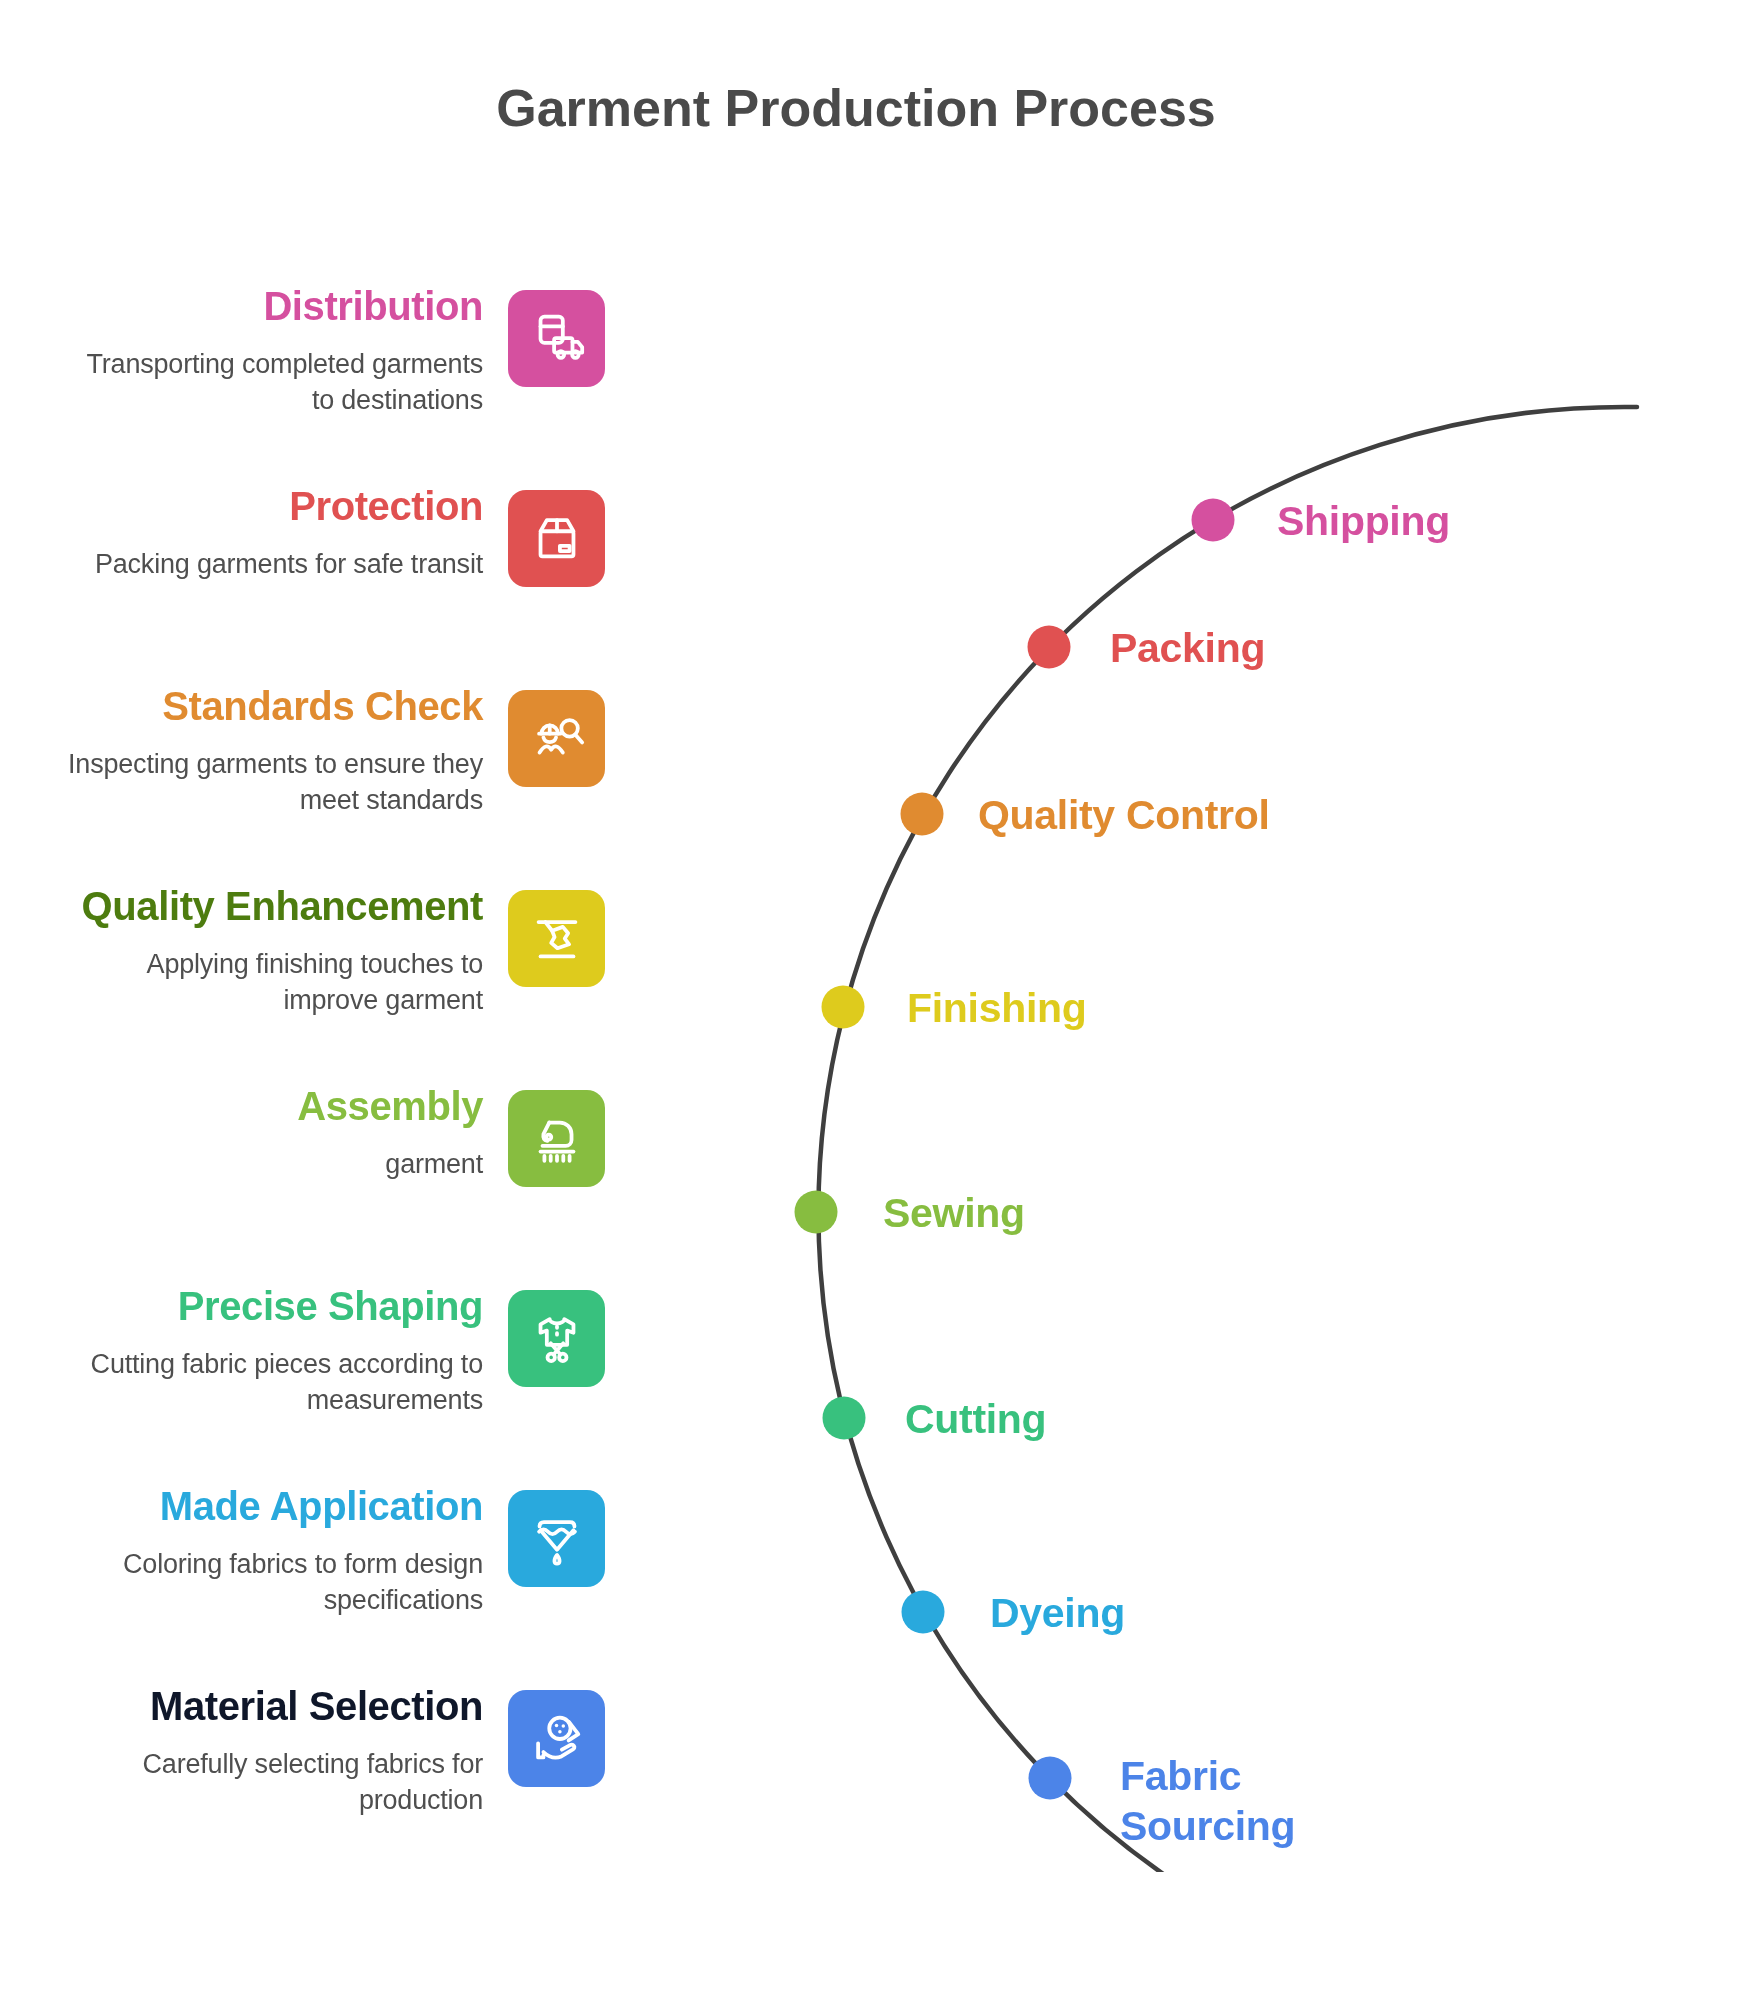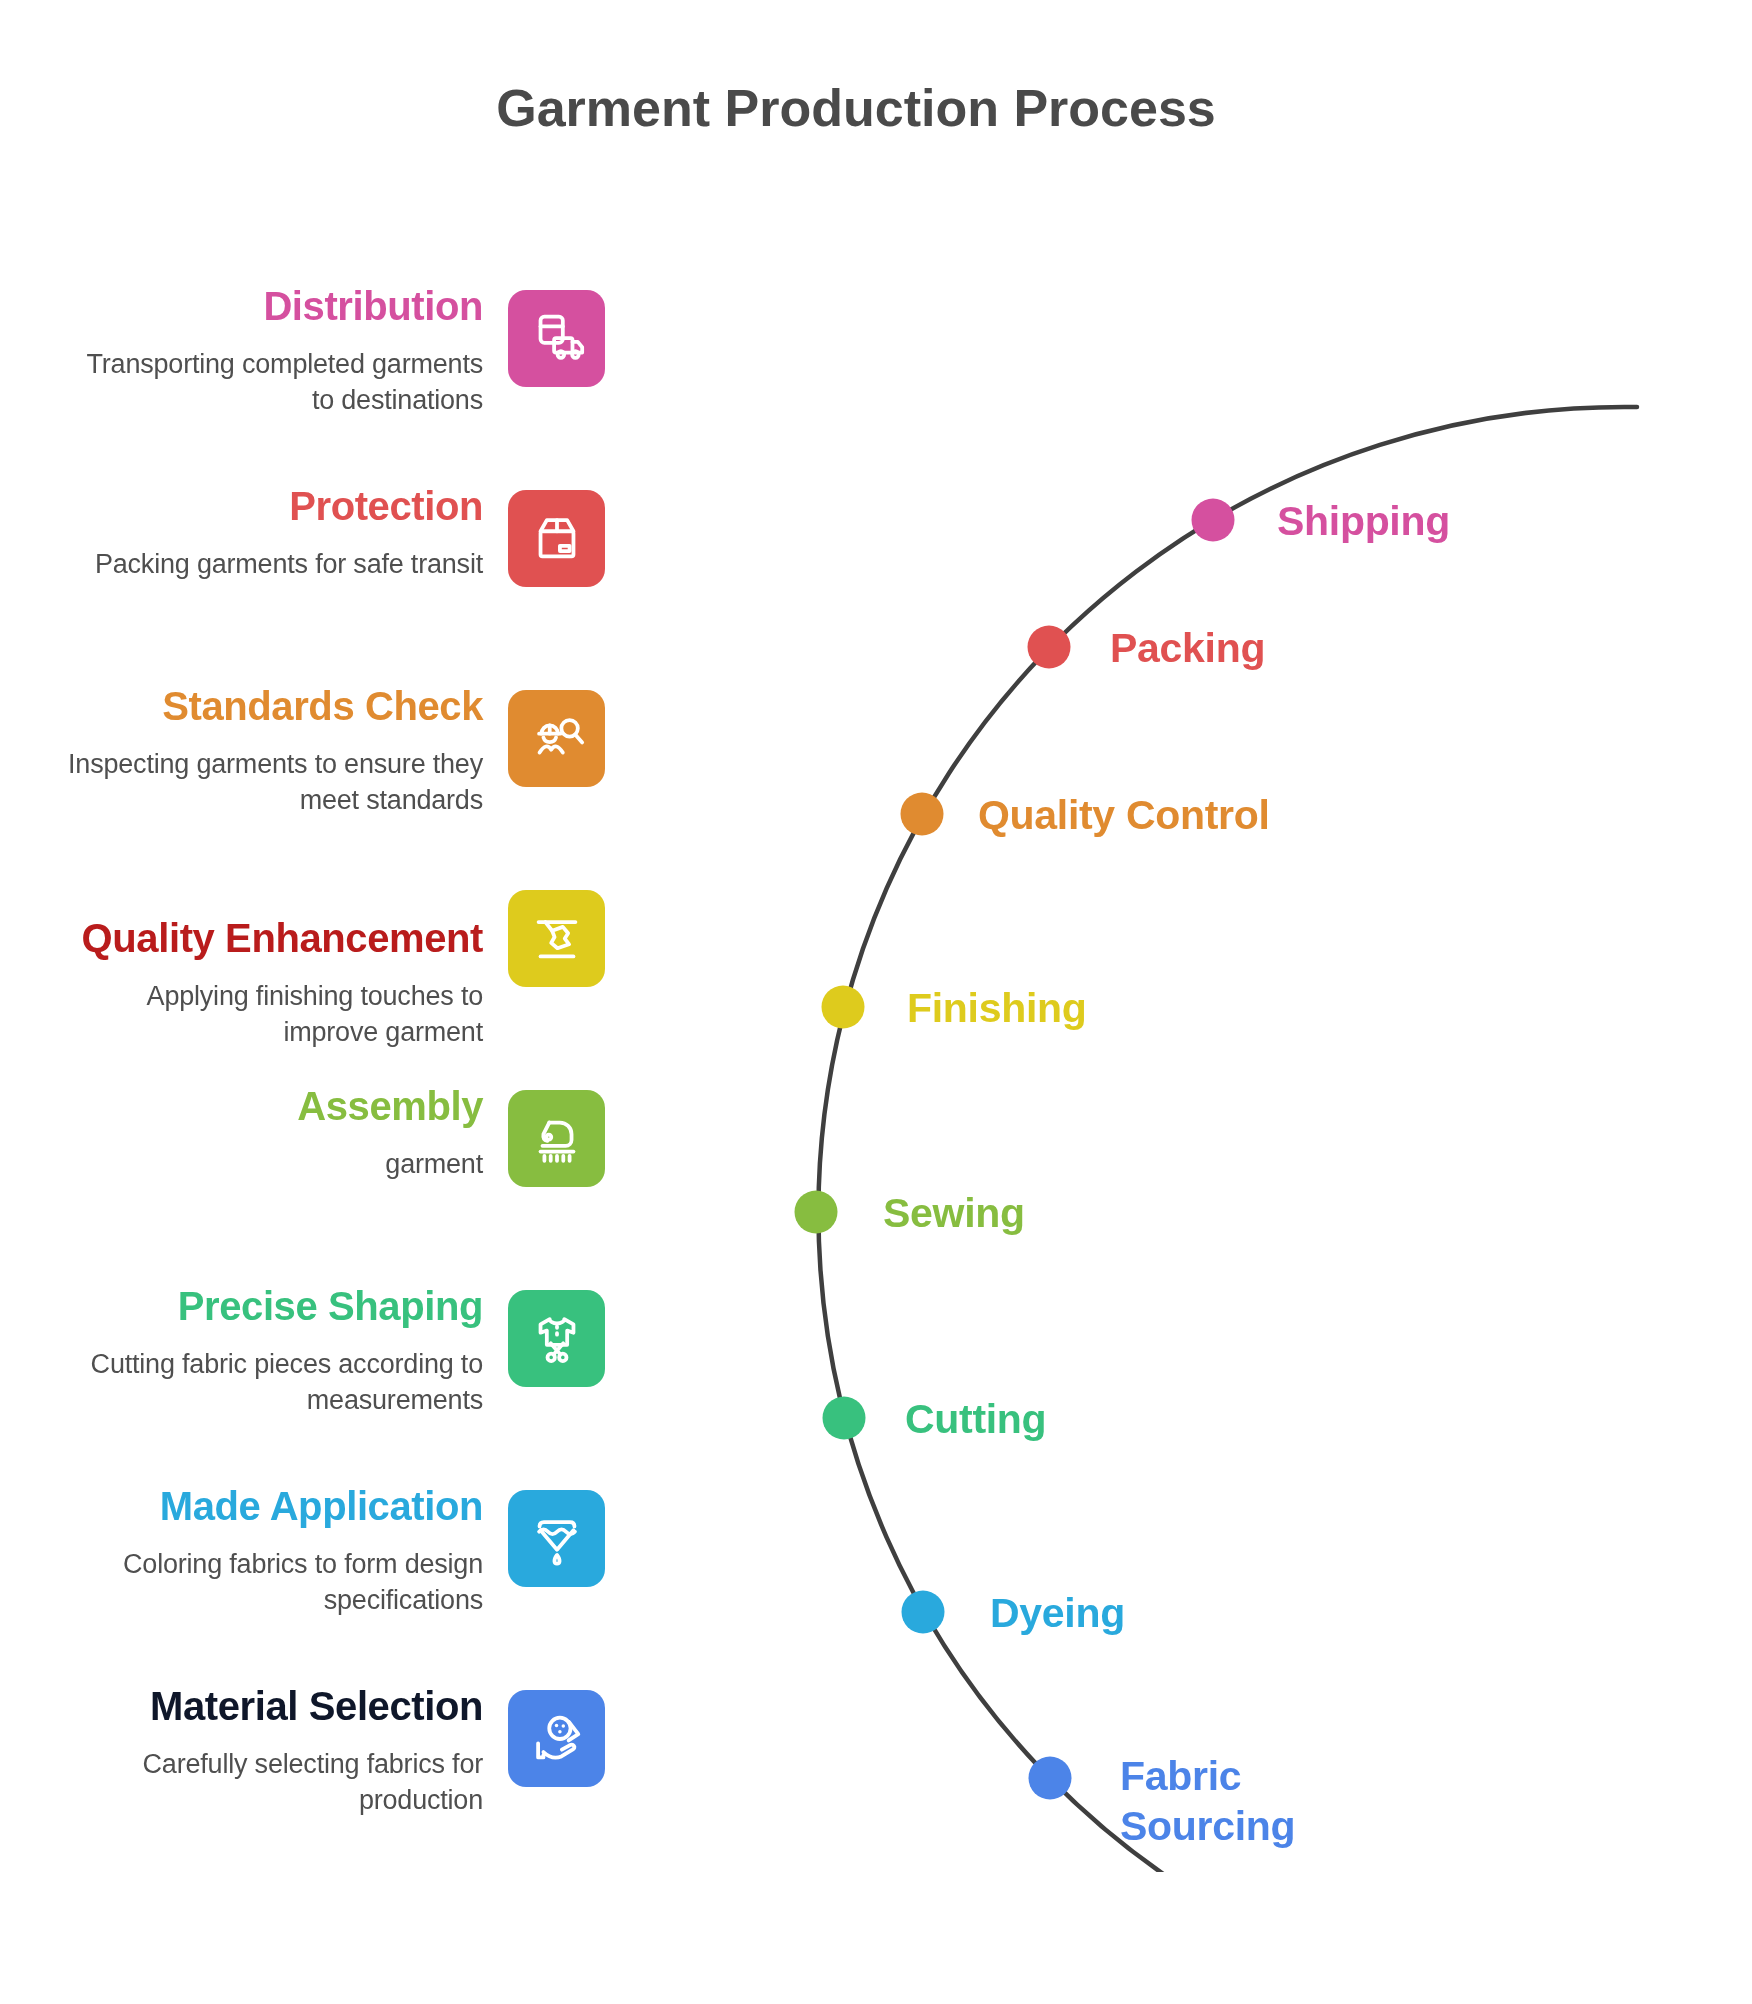--- a/index.html
+++ b/index.html
@@ -105,21 +105,21 @@
         <path d="M18 30.5 a6.8 6.8 0 0 0 13 0"></path>
         <path d="M14 46 q7 -11 12 -3 q5 -8 12 3"></path>
         <circle cx="45" cy="21" r="8.5"></circle>
         <path d="M51 27.5 L58 35.5"></path>
       </svg>
     </div>
   </div>
 
   <div>
     <div class="stage-text" style="top:882px">
-      <div class="stage-title" style="color: #b91c1c; margin-top: 32px;">Quality Enhancement</div>
+      <div class="stage-title" style="color: #4d7c0f;">Quality Enhancement</div>
       <div class="stage-desc">
         <div>Applying finishing touches to</div>
         <div>improve garment</div>
       </div>
     </div>
     <div class="icon-box" style="top: 890px; background-color: rgb(222, 203, 29);">
       <svg viewBox="0 0 64 64">
         <path d="M13 14.5 h38"></path>
         <path d="M20 14.5 l7 9"></path>
         <path d="M27 23.5 l11 -4 5.5 6.5 -3.5 5.5 4.5 6 -12 4 -6.5 -5.5 3.5 -6 z"></path>

